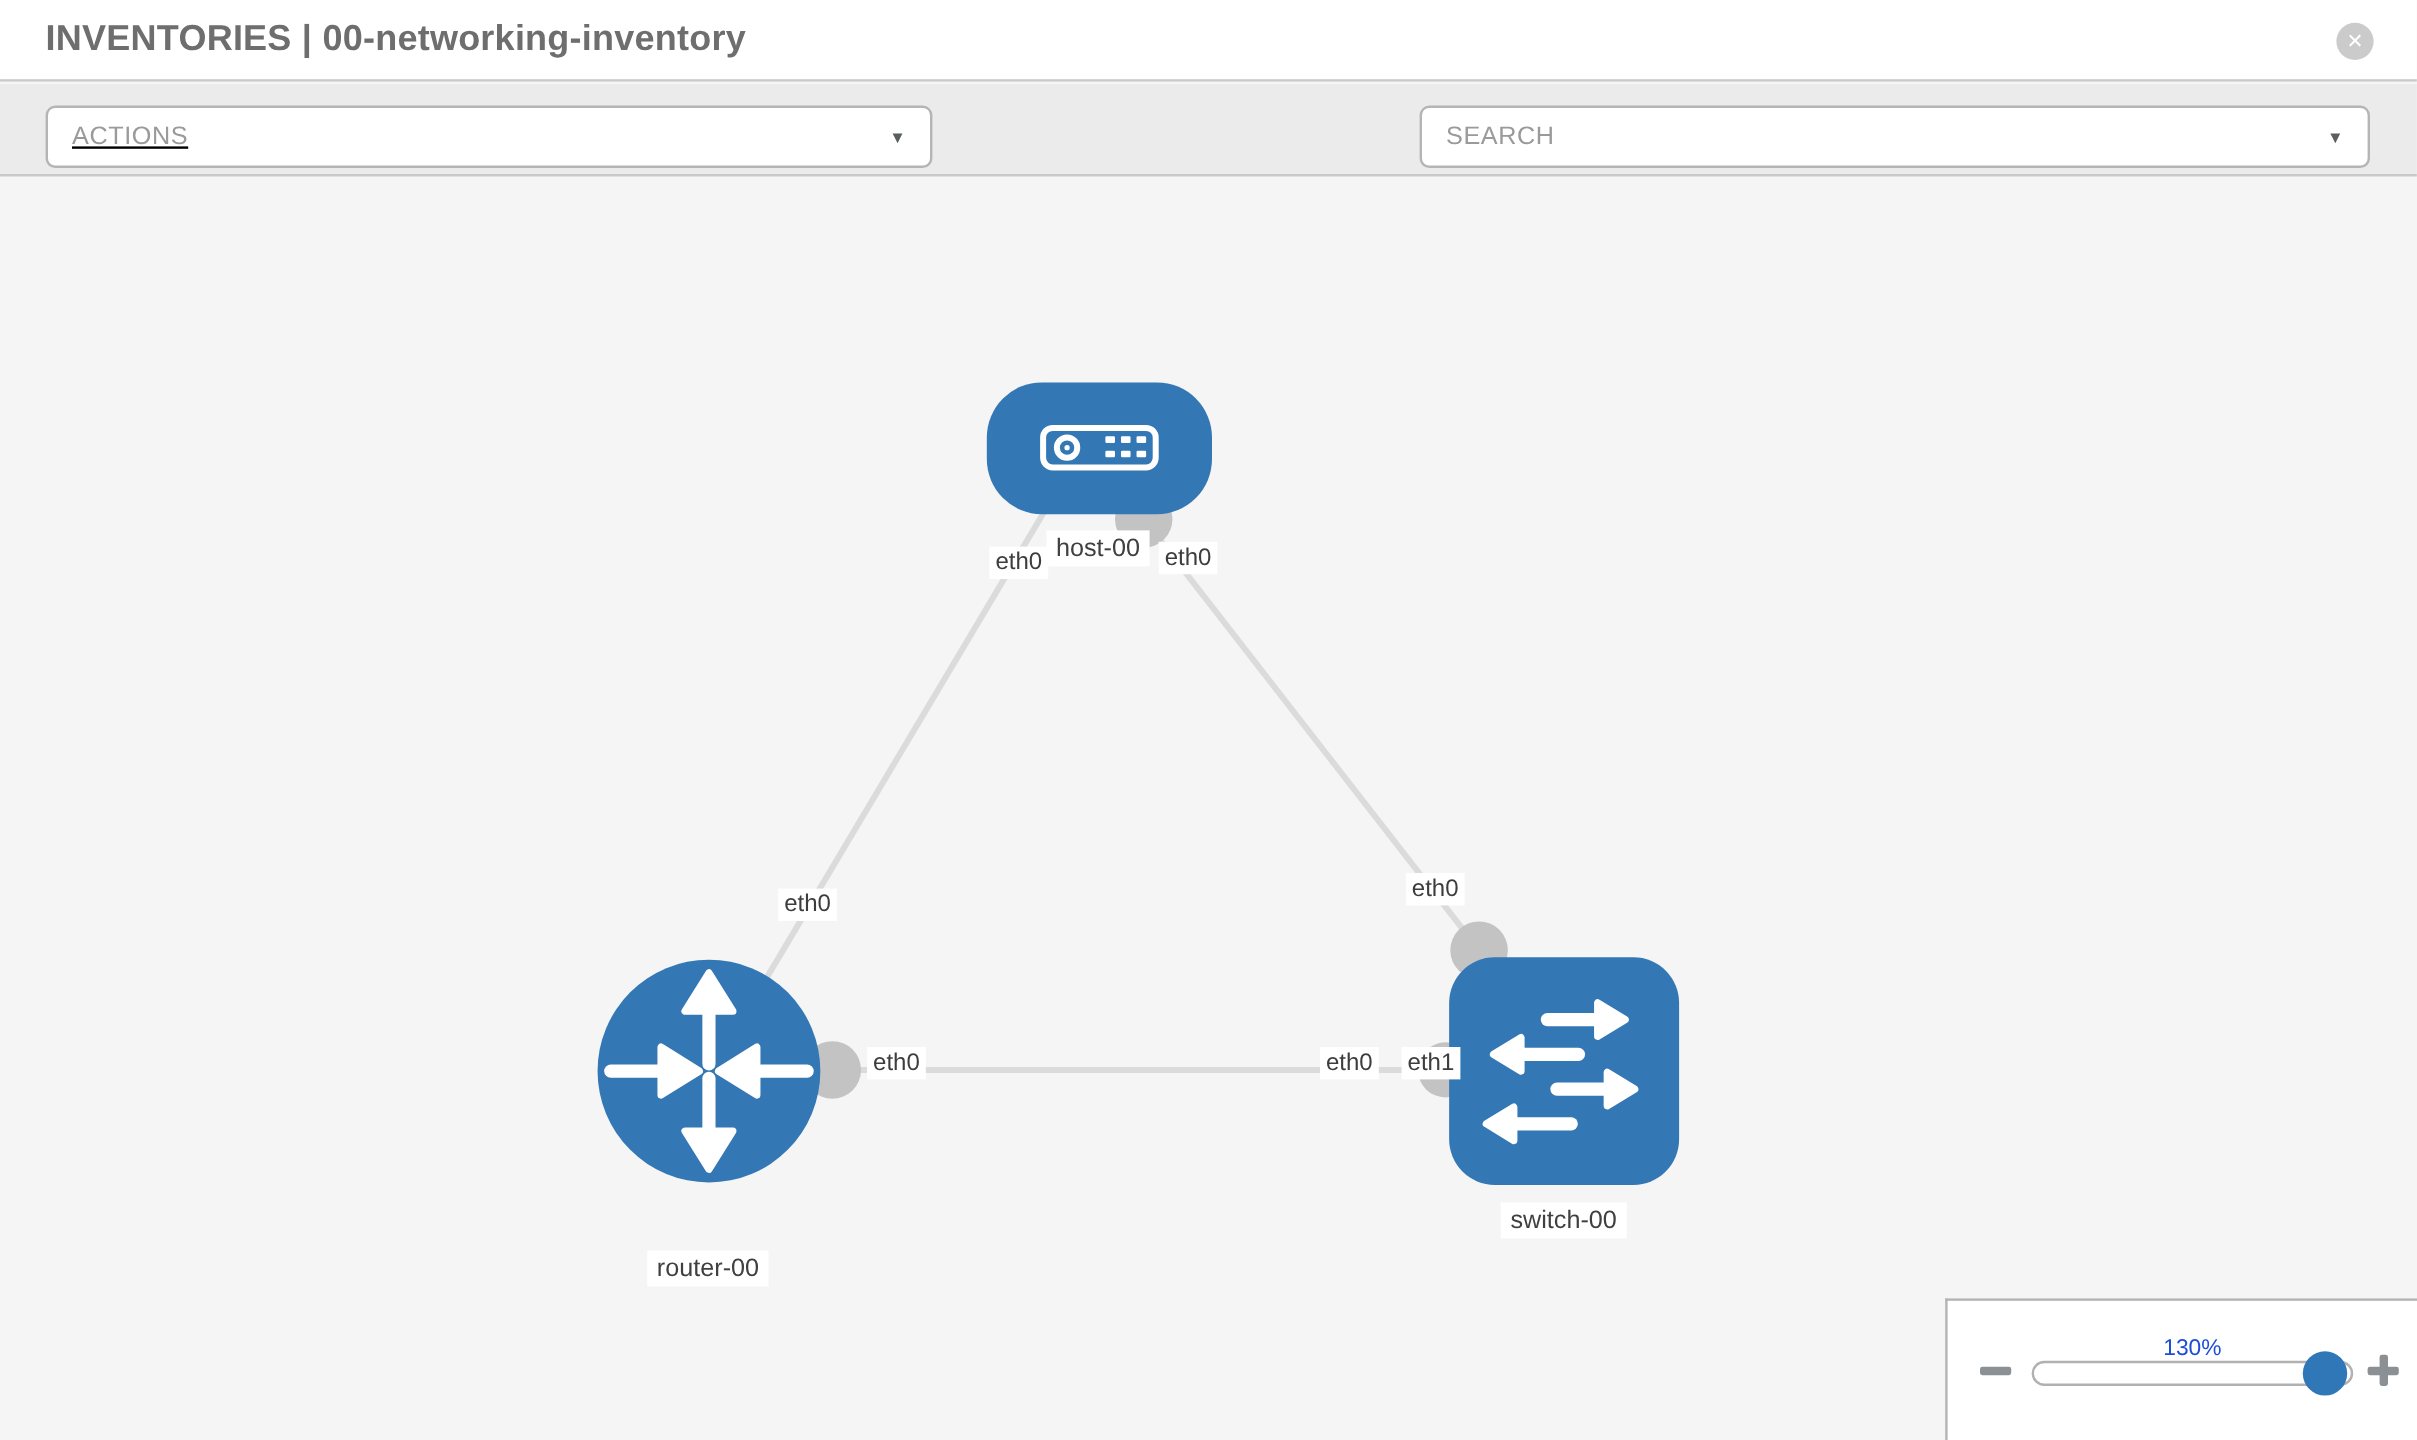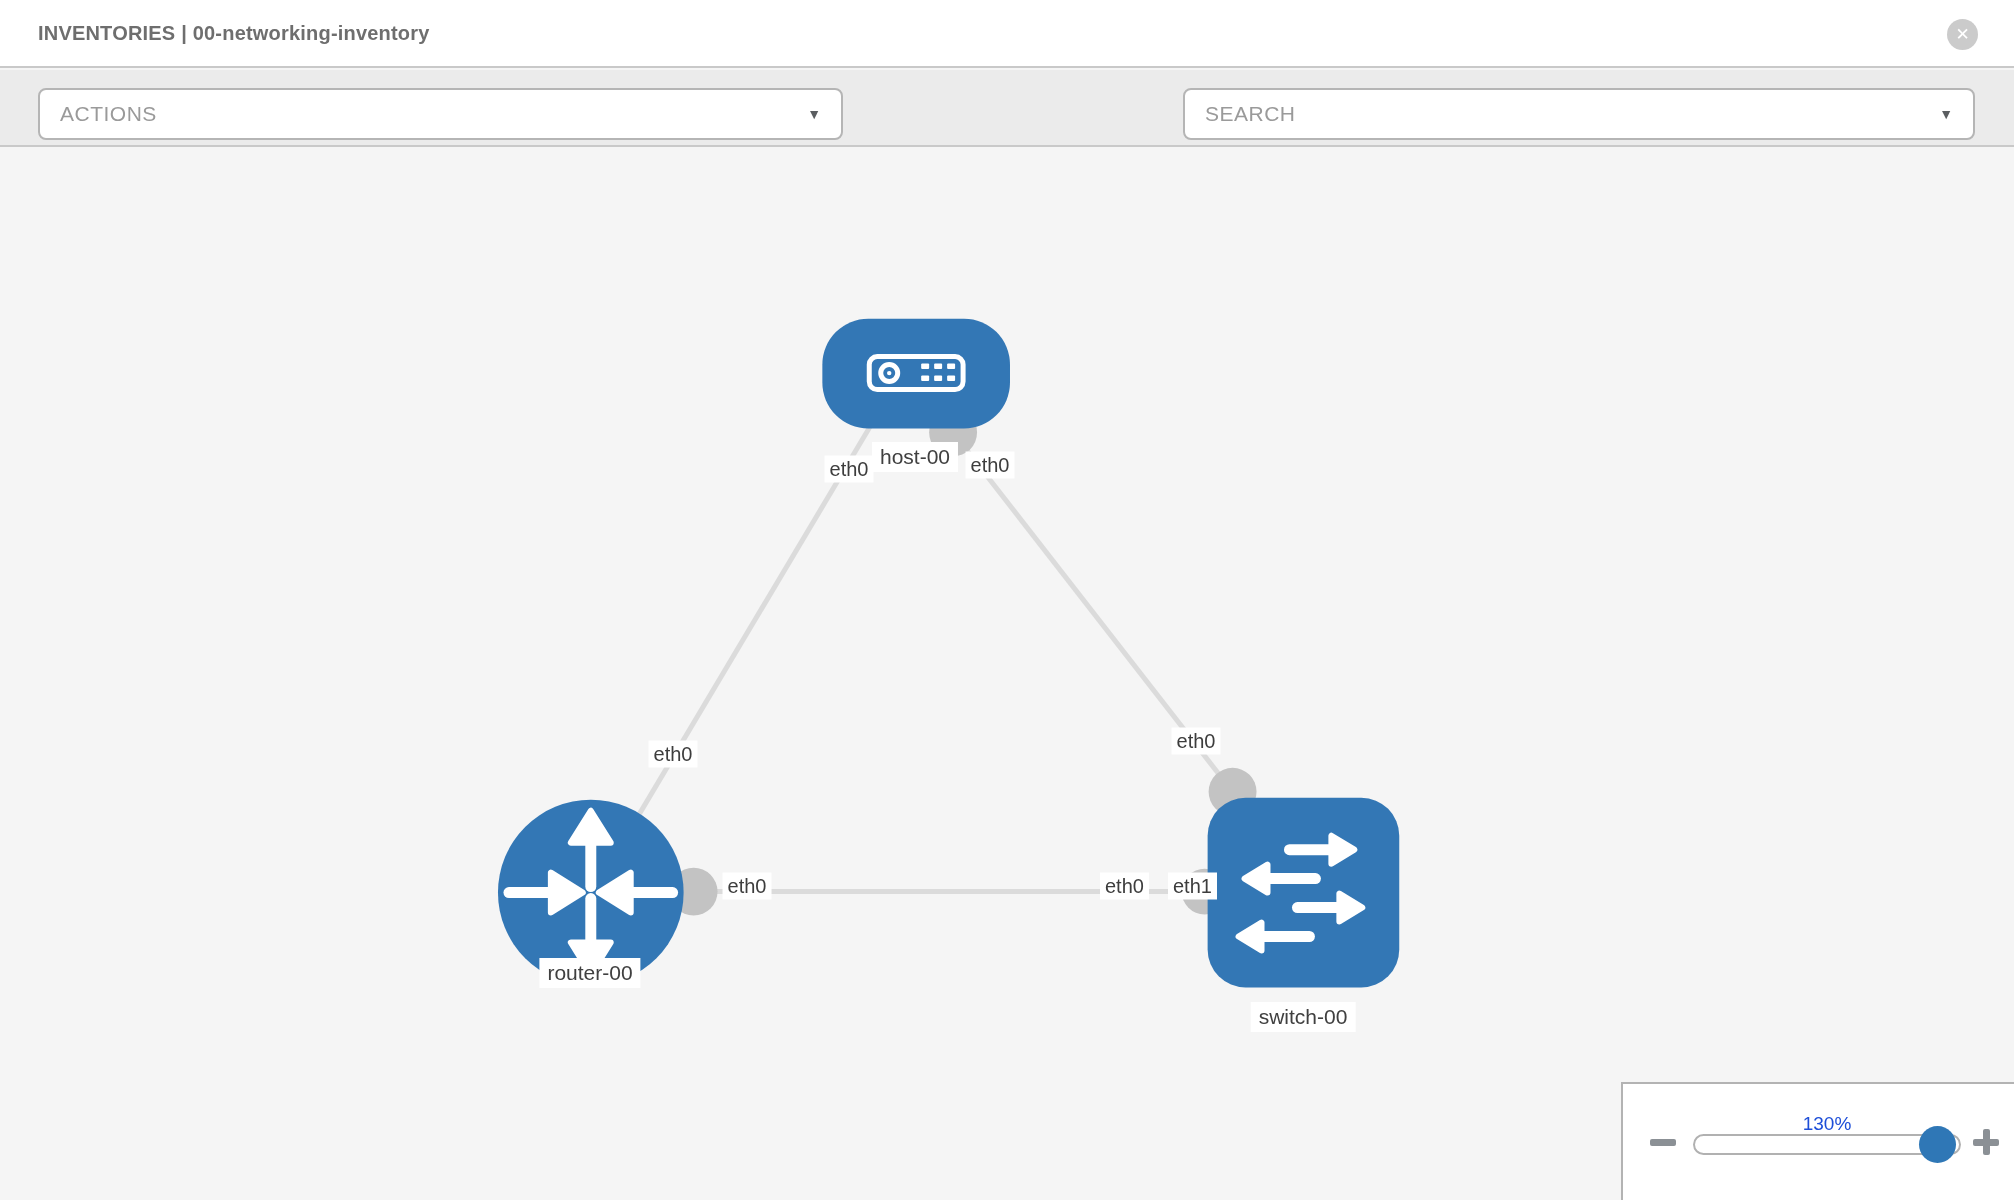--- a/index.html
+++ b/index.html
@@ -3,55 +3,55 @@
 <meta charset="utf-8">
 <style>
   * { margin:0; padding:0; box-sizing:border-box; }
   html,body { width:2014px; height:1200px; overflow:hidden;
     font-family:"Liberation Sans","DejaVu Sans",sans-serif; background:#f5f5f5; }
 
   
   .header { position:absolute; left:0; top:0; width:2014px; height:68px;
     background:#ffffff; border-bottom:2px solid #c9c9c9; }
   .header-title { position:absolute; left:38px; top:50%; transform:translateY(-50%);
-    font-size:20px; font-weight:bold; color:#6e6e6e; letter-spacing:.2px; }
+    font-size:30px; font-weight:bold; color:#6e6e6e; letter-spacing:.2px; }
   .close-btn { position:absolute; right:36px; top:19px; width:31px; height:31px;
     border-radius:50%; background:#cbcbcb; display:flex; align-items:center;
     justify-content:center; cursor:pointer; }
   .close-btn span { color:#ffffff; font-size:17px; font-weight:bold; line-height:1; }
 
   
   .toolbar { position:absolute; left:0; top:70px; width:2014px; height:77px;
     background:#ebebeb; border-bottom:2px solid #c9c9c9; }
   .select-box { position:absolute; top:18px; height:52px; background:#ffffff;
     border:2px solid #b5b5b5; border-radius:8px; display:flex; align-items:center; }
   .select-box .sel-label { margin-left:20px; font-size:21px; color:#9a9a9a; letter-spacing:.5px; }
   .select-box .caret { position:absolute; right:20px; top:50%; transform:translateY(-50%);
     font-size:14px; color:#5b5e61; }
-  .actions-box { left:38px;  width:805px; }
+  .actions-box { left:38px;  width:739px;text-decoration:underline; }
   .search-box  { left:1183px; width:792px; }
   .tool-icon { position:absolute; top:98px; width:34px; height:32px; cursor:pointer; }
   .tool-icon svg { width:100%; height:100%; }
   .wrench-btn { left:1053px; }
   .key-btn    { left:1121px; }
 
   
   .canvas { position:absolute; left:0; top:149px; width:2014px; height:1051px;
     background:#f5f5f5; }
   .canvas svg.topo { position:absolute; left:0; top:0; width:2014px; height:1051px; }
 
   .node-label, .port-label { position:absolute; transform:translate(-50%,-50%);
     background:#ffffff; white-space:nowrap; }
   .node-label { font-size:21px; color:#404040; padding:3px 8px; }
   .port-label { font-size:20px; color:#3d3d3d; padding:2px 5px; }
   .port-label.edge-anchored { transform:translate(0,-50%); }
 
   
   .lbl-host    { left:915px;  top:308px; }
-  .lbl-router  { left:590px;  top:824px; }
+  .lbl-router  { left:590px;  top:908px; }
   .lbl-switch  { left:1303px; top:868px;text-align:right; }
   .p-host-l    { left:849px;  top:320px; }
   .p-host-r    { left:990px;  top:316px; }
   .p-router-up { left:673px;  top:605px; }
   .p-switch-up { left:1196px; top:592px; }
   .p-horiz-l   { left:747px;  top:737px; }
   .p-horiz-r-under { left:1100px; top:737px; }
   .p-horiz-r-over  { left:1168px; top:737px; }
 
   

